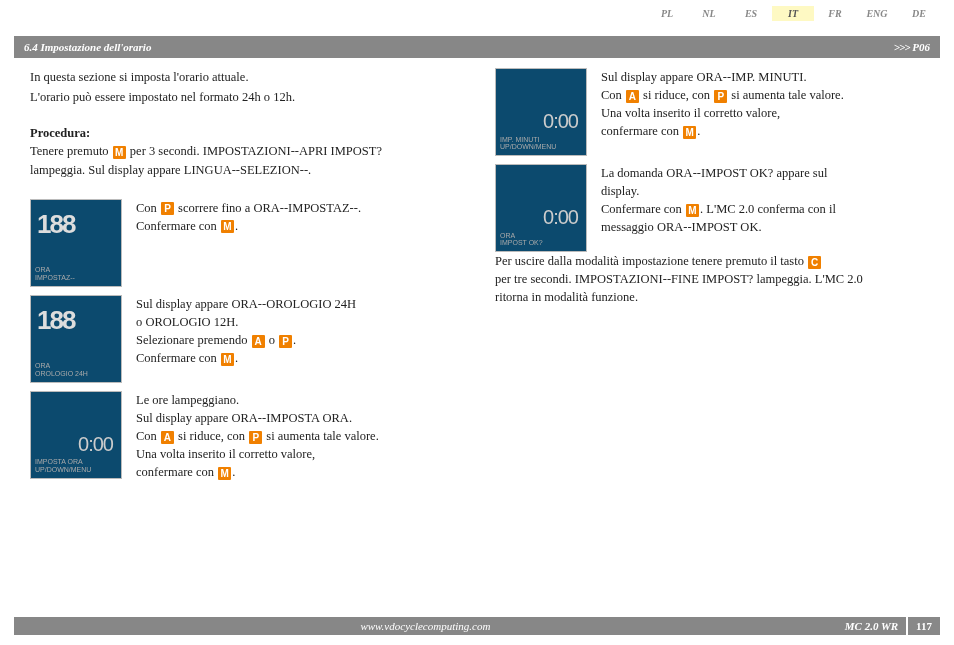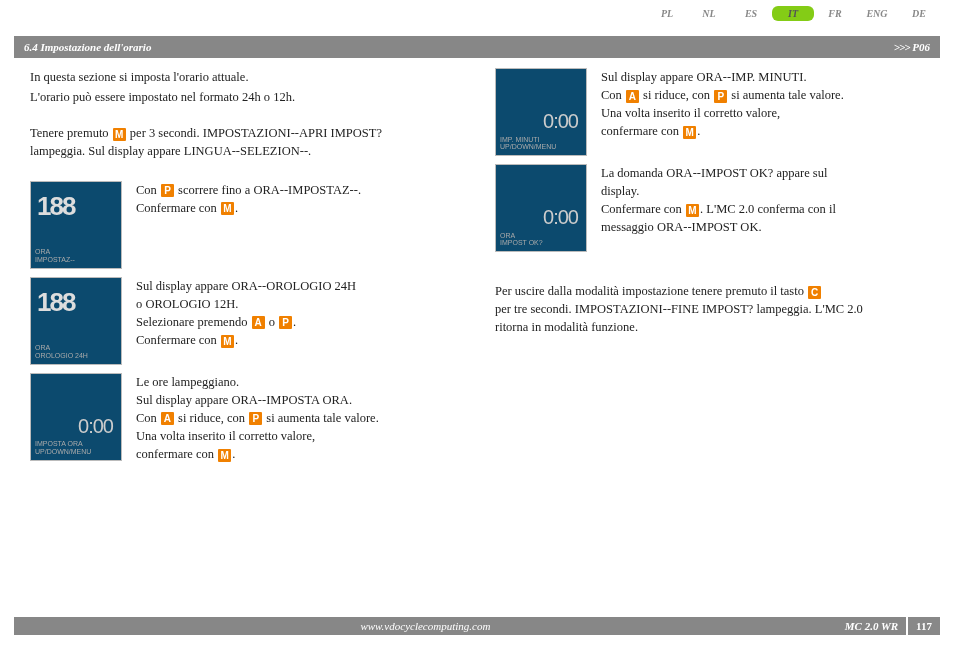--- a/index.html
+++ b/index.html
@@ -1,39 +1,39 @@
 <!DOCTYPE html>
 <html><head>
 <meta charset="utf-8">
 <style>
   * { box-sizing: border-box; margin: 0; padding: 0; }
   body { font-family: Georgia, 'Times New Roman', serif; background: #fff; width: 954px; height: 645px; position: relative; color: #222; }
   .page { width: 954px; height: 645px; padding: 0; position: relative; }
   .lang-tabs { position: absolute; top: 6px; right: 14px; display: flex; gap: 0; font-size: 10px; font-style: italic; color: #888; }
   .lang-tab { width: 42px; text-align: center; padding: 2px 0; font-weight: bold; }
-  .lang-tab.active { background: #84cc16; color: #555; border-radius: 6px; }
+  .lang-tab.active { background: #fef9c3; color: #555; }
   .title-bar { position: absolute; top: 36px; left: 14px; right: 14px; height: 22px; background: #878787; display: flex; justify-content: space-between; align-items: center; padding: 0 10px; color: #ffffff; font-style: italic; font-weight: bold; font-size: 11px; }
   .title-bar .arrows { letter-spacing: -1px; }
   .content { position: absolute; top: 68px; left: 30px; right: 30px; bottom: 40px; display: flex; gap: 36px; font-size: 12.5px; line-height: 1.45; }
   .col { flex: 1; }
   .intro p { margin-bottom: 2px; }
   .procedura { margin-top: 18px; }
   .procedura-label { font-weight: bold; }
   .step-row { display: flex; gap: 14px; margin-top: 8px; align-items: flex-start; }
   .thumb { width: 92px; height: 88px; border: 1px solid #bbb; background: #0c4a6e; position: relative; flex-shrink: 0; overflow: hidden; }
   .thumb-inner { position: absolute; bottom: 4px; left: 4px; right: 4px; font-size: 7px; color: #aaa; text-align: left; line-height: 1.1; font-family: Arial, sans-serif; }
   .thumb-big { position: absolute; top: 38px; right: 8px; font-size: 20px; color: #ccc; font-family: Arial, sans-serif; letter-spacing: -1px; }
   .step-text { flex: 1; }
   .step-text p { margin: 0; }
   .key { display: inline-block; background: #f08000; color: #fff; font-family: Arial, sans-serif; font-weight: bold; font-size: 10px; width: 13px; height: 13px; line-height: 13px; text-align: center; vertical-align: middle; border-radius: 1px; margin: 0 1px; }
   .footer { position: absolute; bottom: 10px; left: 14px; right: 14px; height: 18px; background: #878787; display: flex; justify-content: flex-end; align-items: center; color: #fff; font-size: 11px; font-weight: bold; }
   .footer .url { flex: 1; text-align: center; font-style: italic; font-weight: normal; }
   .footer .model { padding: 0 8px; font-style: italic; }
   .footer .page-num { background: #888; padding: 0 8px; line-height: 18px; border-left: 2px solid #fff; }
-  .exit-row { margin-top: 30px; }
+  .exit-row { margin-top: 0; }
   .thumb-ghost { color: #ddd; font-family: Arial, sans-serif; font-size: 26px; position: absolute; top: 6px; left: 6px; letter-spacing: -2px; font-weight: bold; }
 </style>
 </head>
 <body>
 
 <div class="page">
 
   <div class="lang-tabs">
     <div class="lang-tab">PL</div>
     <div class="lang-tab">NL</div>
@@ -49,20 +49,21 @@
     <span><span class="arrows">&gt;&gt;&gt;</span> <span>P06</span></span>
   </div>
 
   <div class="content">
     <div class="col">
       <div class="intro">
         <p>In questa sezione si imposta l'orario attuale.</p>
         <p>L'orario può essere impostato nel formato 24h o 12h.</p>
       </div>
       <div class="procedura">
+        <p><span class="procedura-label">Procedura:</span></p>
         <p><span>Tenere premuto </span><span class="key">M</span><span> per 3 secondi. IMPOSTAZIONI--APRI IMPOST?</span></p>
         <p>lampeggia. Sul display appare LINGUA--SELEZION--.</p>
       </div>
 
       <div class="step-row" style="margin-top:20px;">
         <div class="thumb">
           <div class="thumb-ghost">188</div>
           <div class="thumb-inner"><span>ORA</span><br><span>IMPOSTAZ--</span></div>
         </div>
         <div class="step-text">

